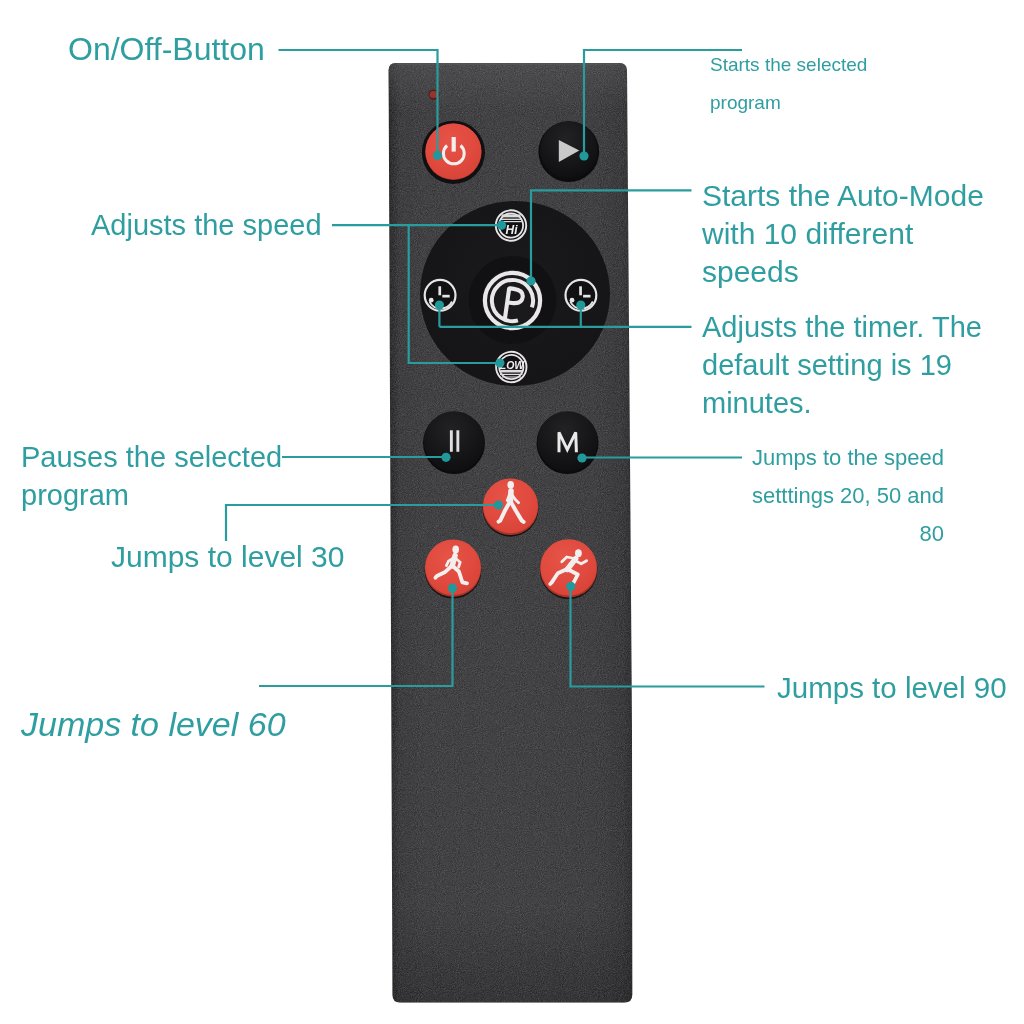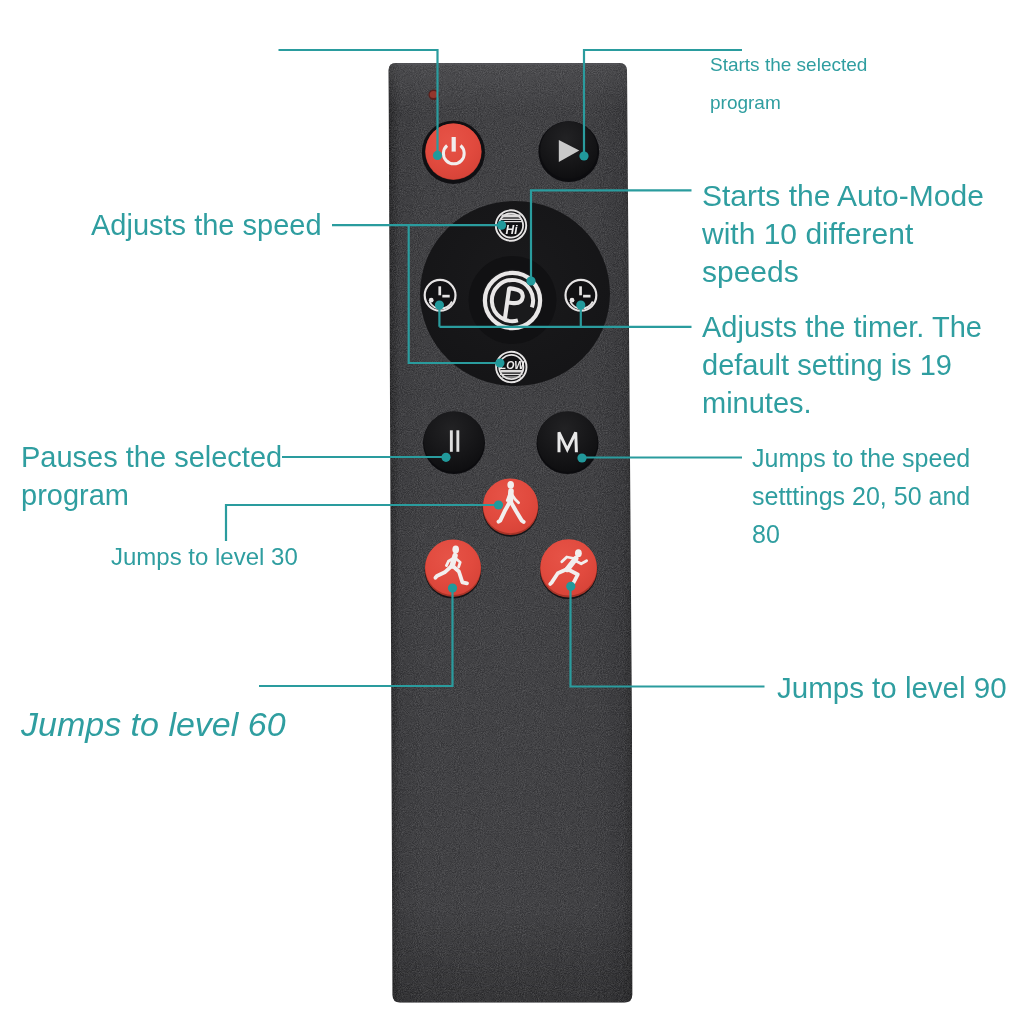--- a/index.html
+++ b/index.html
@@ -193,30 +193,31 @@
     <circle cx="439.4" cy="305" r="4.6"></circle>
     <circle cx="580.8" cy="305" r="4.6"></circle>
     <circle cx="446" cy="457.3" r="4.6"></circle>
     <circle cx="498.5" cy="505" r="4.6"></circle>
     <circle cx="452.5" cy="588" r="4.6"></circle>
     <circle cx="582" cy="458" r="4.6"></circle>
     <circle cx="570.8" cy="586.3" r="4.6"></circle>
   </g>
 </svg>
 
+<div class="lbl" style="left:68px;top:30px;font-size:32px;">On/Off-Button</div>
 <div class="lbl" style="left:710px;top:29.5px;font-size:19px;line-height:38px;margin-top:16px;">Starts the selected
 program</div>
 <div class="lbl" style="left:91px;top:206px;">Adjusts the speed</div>
 <div class="lbl" style="left:702px;top:177px;font-size:30px;">Starts the Auto-Mode
 with 10 different
 speeds</div>
 <div class="lbl" style="left:702px;top:308px;">Adjusts the timer. The
 default setting is 19
 minutes.</div>
 <div class="lbl" style="left:21px;top:437.5px;">Pauses the selected
 program</div>
-<div class="lbl" style="left:111px;top:538px;font-size:24px;">Jumps to level 30</div>
+<div class="lbl" style="left:111px;top:538px;font-size:30px;">Jumps to level 30</div>
 <div class="lbl" style="left:21px;top:705px;font-size:34px;font-style:italic;">Jumps to level 60</div>
-<div class="lbl" style="left:752px;top:438.5px;font-size:25px;">Jumps to the speed
+<div class="lbl" style="left:752px;top:438.5px;font-size:22px;text-align:right;">Jumps to the speed
 setttings 20, 50 and
 80</div>
 <div class="lbl" style="left:777px;top:668.5px;font-size:29.5px;text-align:right;">Jumps to level 90</div>
 </div>
 
 </body></html>

